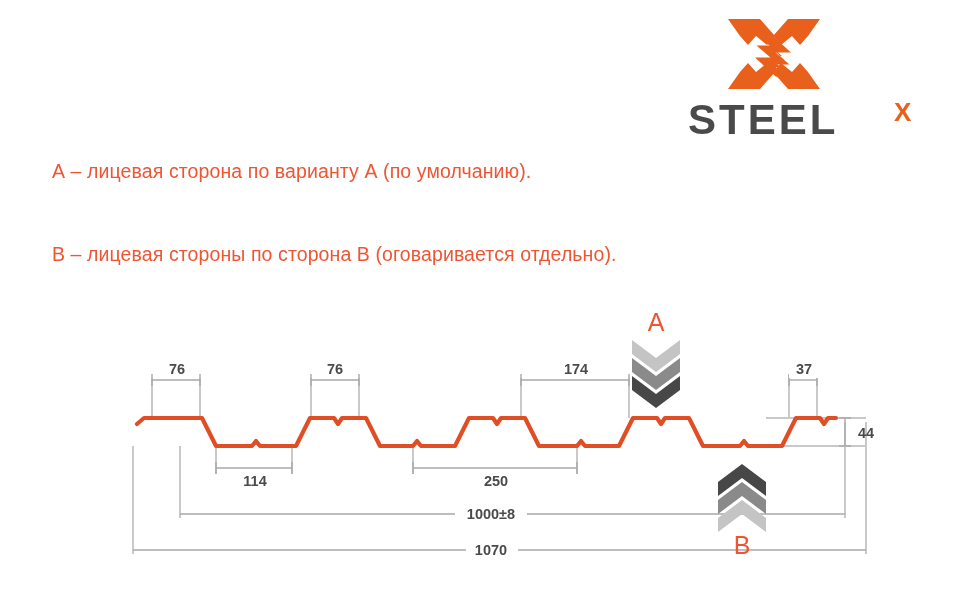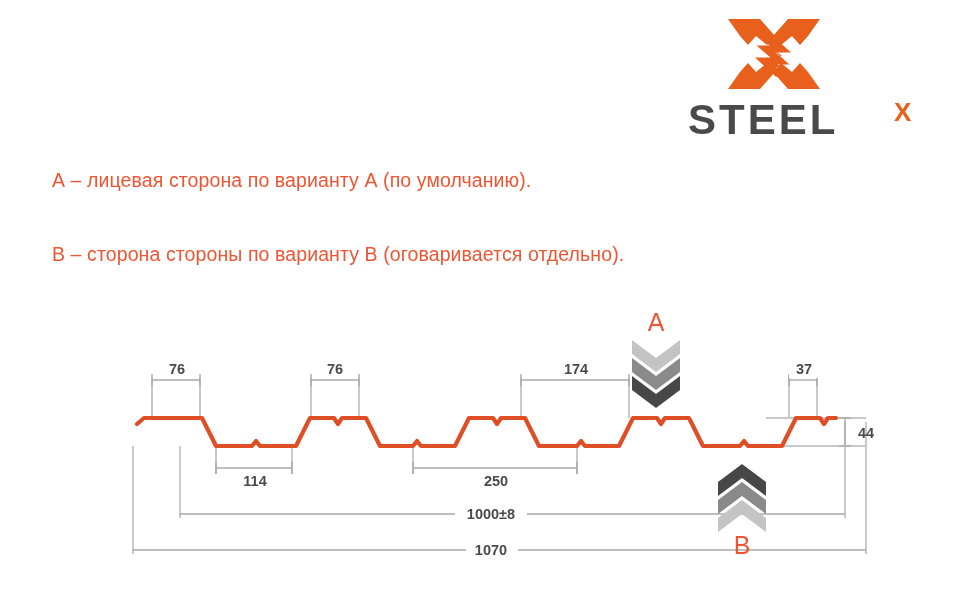--- a/index.html
+++ b/index.html
@@ -43,21 +43,21 @@
   .caption {
     position: absolute;
     left: 52px;
     color: #ee5533;
     font-size: 19.5px;
     font-family: "Liberation Sans", sans-serif;
     font-weight: 400;
     letter-spacing: 0.1px;
     white-space: nowrap;
   }
-  #caption-a { top: 169px; text-align: center; }
+  #caption-a { top: 160px; text-align: center; }
   #caption-b { top: 243px; }
 
   
   #drawing {
     position: absolute;
     left: 0px;
     top: 296px;
     width: 970px;
     height: 295px;
   }
@@ -96,21 +96,21 @@
 
   <svg id="logo-wordmark" viewBox="0 0 252 44">
     <text x="0" y="37" font-family="Liberation Sans, sans-serif" font-size="42" font-weight="bold" letter-spacing="3" fill="#4A4A4A">STEEL</text>
     <text x="206" y="24" font-family="Liberation Sans, sans-serif" font-size="26" font-weight="bold" fill="#E8601C">X</text>
   </svg>
 
 </div>
 
 <div class="caption" id="caption-a">А – лицевая сторона по варианту А (по умолчанию).</div>
 
-<div class="caption" id="caption-b">В – сторона стороны по варианту В (оговаривается отдельно).</div>
+<div class="caption" id="caption-b">В – лицевая стороны по сторона В (оговаривается отдельно).</div>
 
 <svg id="drawing" viewBox="0 0 970 295">
 
   <g stroke="#C9C9C9" stroke-width="1.4" fill="none" shape-rendering="crispEdges">
 
     <line x1="152" y1="82" x2="152" y2="124"></line>
     <line x1="200" y1="82" x2="200" y2="124"></line>
 
     <line x1="311" y1="82" x2="311" y2="122"></line>
     <line x1="359" y1="82" x2="359" y2="122"></line>

